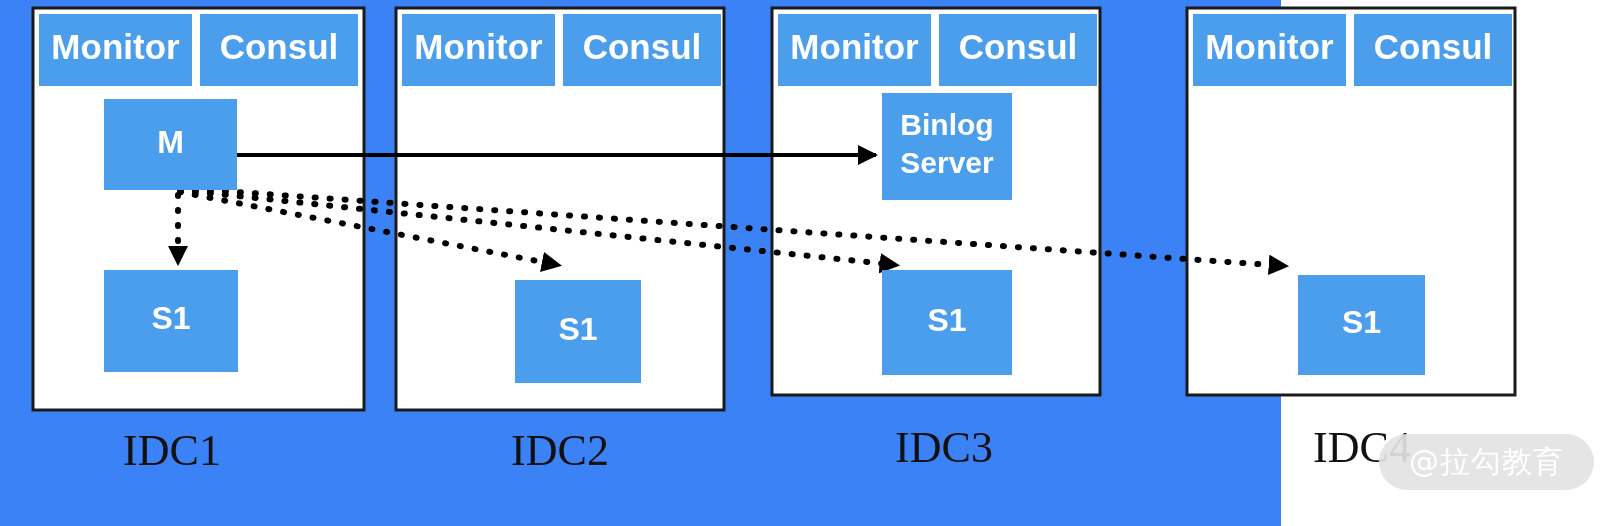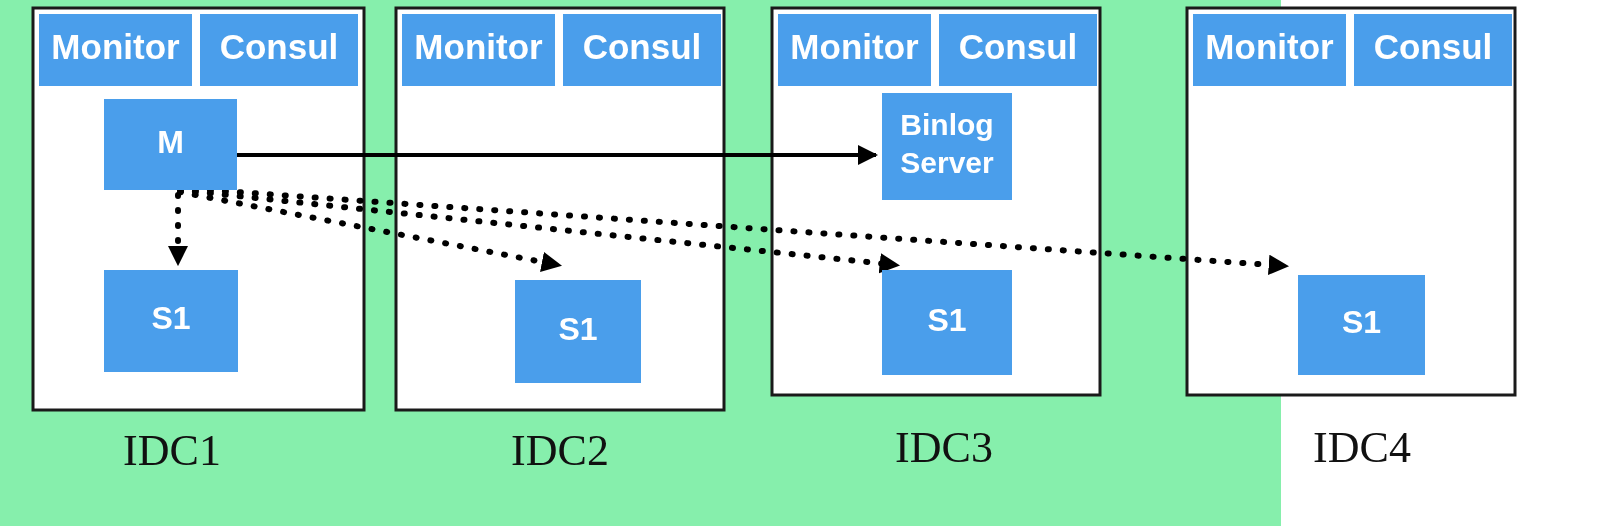--- a/index.html
+++ b/index.html
@@ -10,21 +10,21 @@
   body {
     width: 1620px;
     height: 526px;
     overflow: hidden;
     font-family: "Liberation Sans", sans-serif;
   }
   #diagram-root {
     position: relative;
     width: 1281px;
     height: 526px;
-    background: #86efac;
+    background: #3b82f6;
   }
   svg#diagram-svg {
     position: absolute;
     top: 0;
     left: 0;
     width: 1620px;
     height: 526px;
     display: block;
   }
   .idc-frame {
@@ -175,14 +175,17 @@
         </g>
       </g>
     <g id="captions-layer">
         <text x="172" y="455" class="idc-caption">IDC1</text>
         <text x="560" y="455" class="idc-caption">IDC2</text>
         <text x="944" y="452" class="idc-caption">IDC3</text>
         <text x="1362" y="452" class="idc-caption">IDC4</text>
       </g>
   </svg>
 
+  <div class="watermark-pill" style="left: 1379px; top: 434px; width: 215px; height: 56px;">
+    <span class="watermark-text">@拉勾教育</span>
+  </div>
 
 </div>
 
 </body></html>

